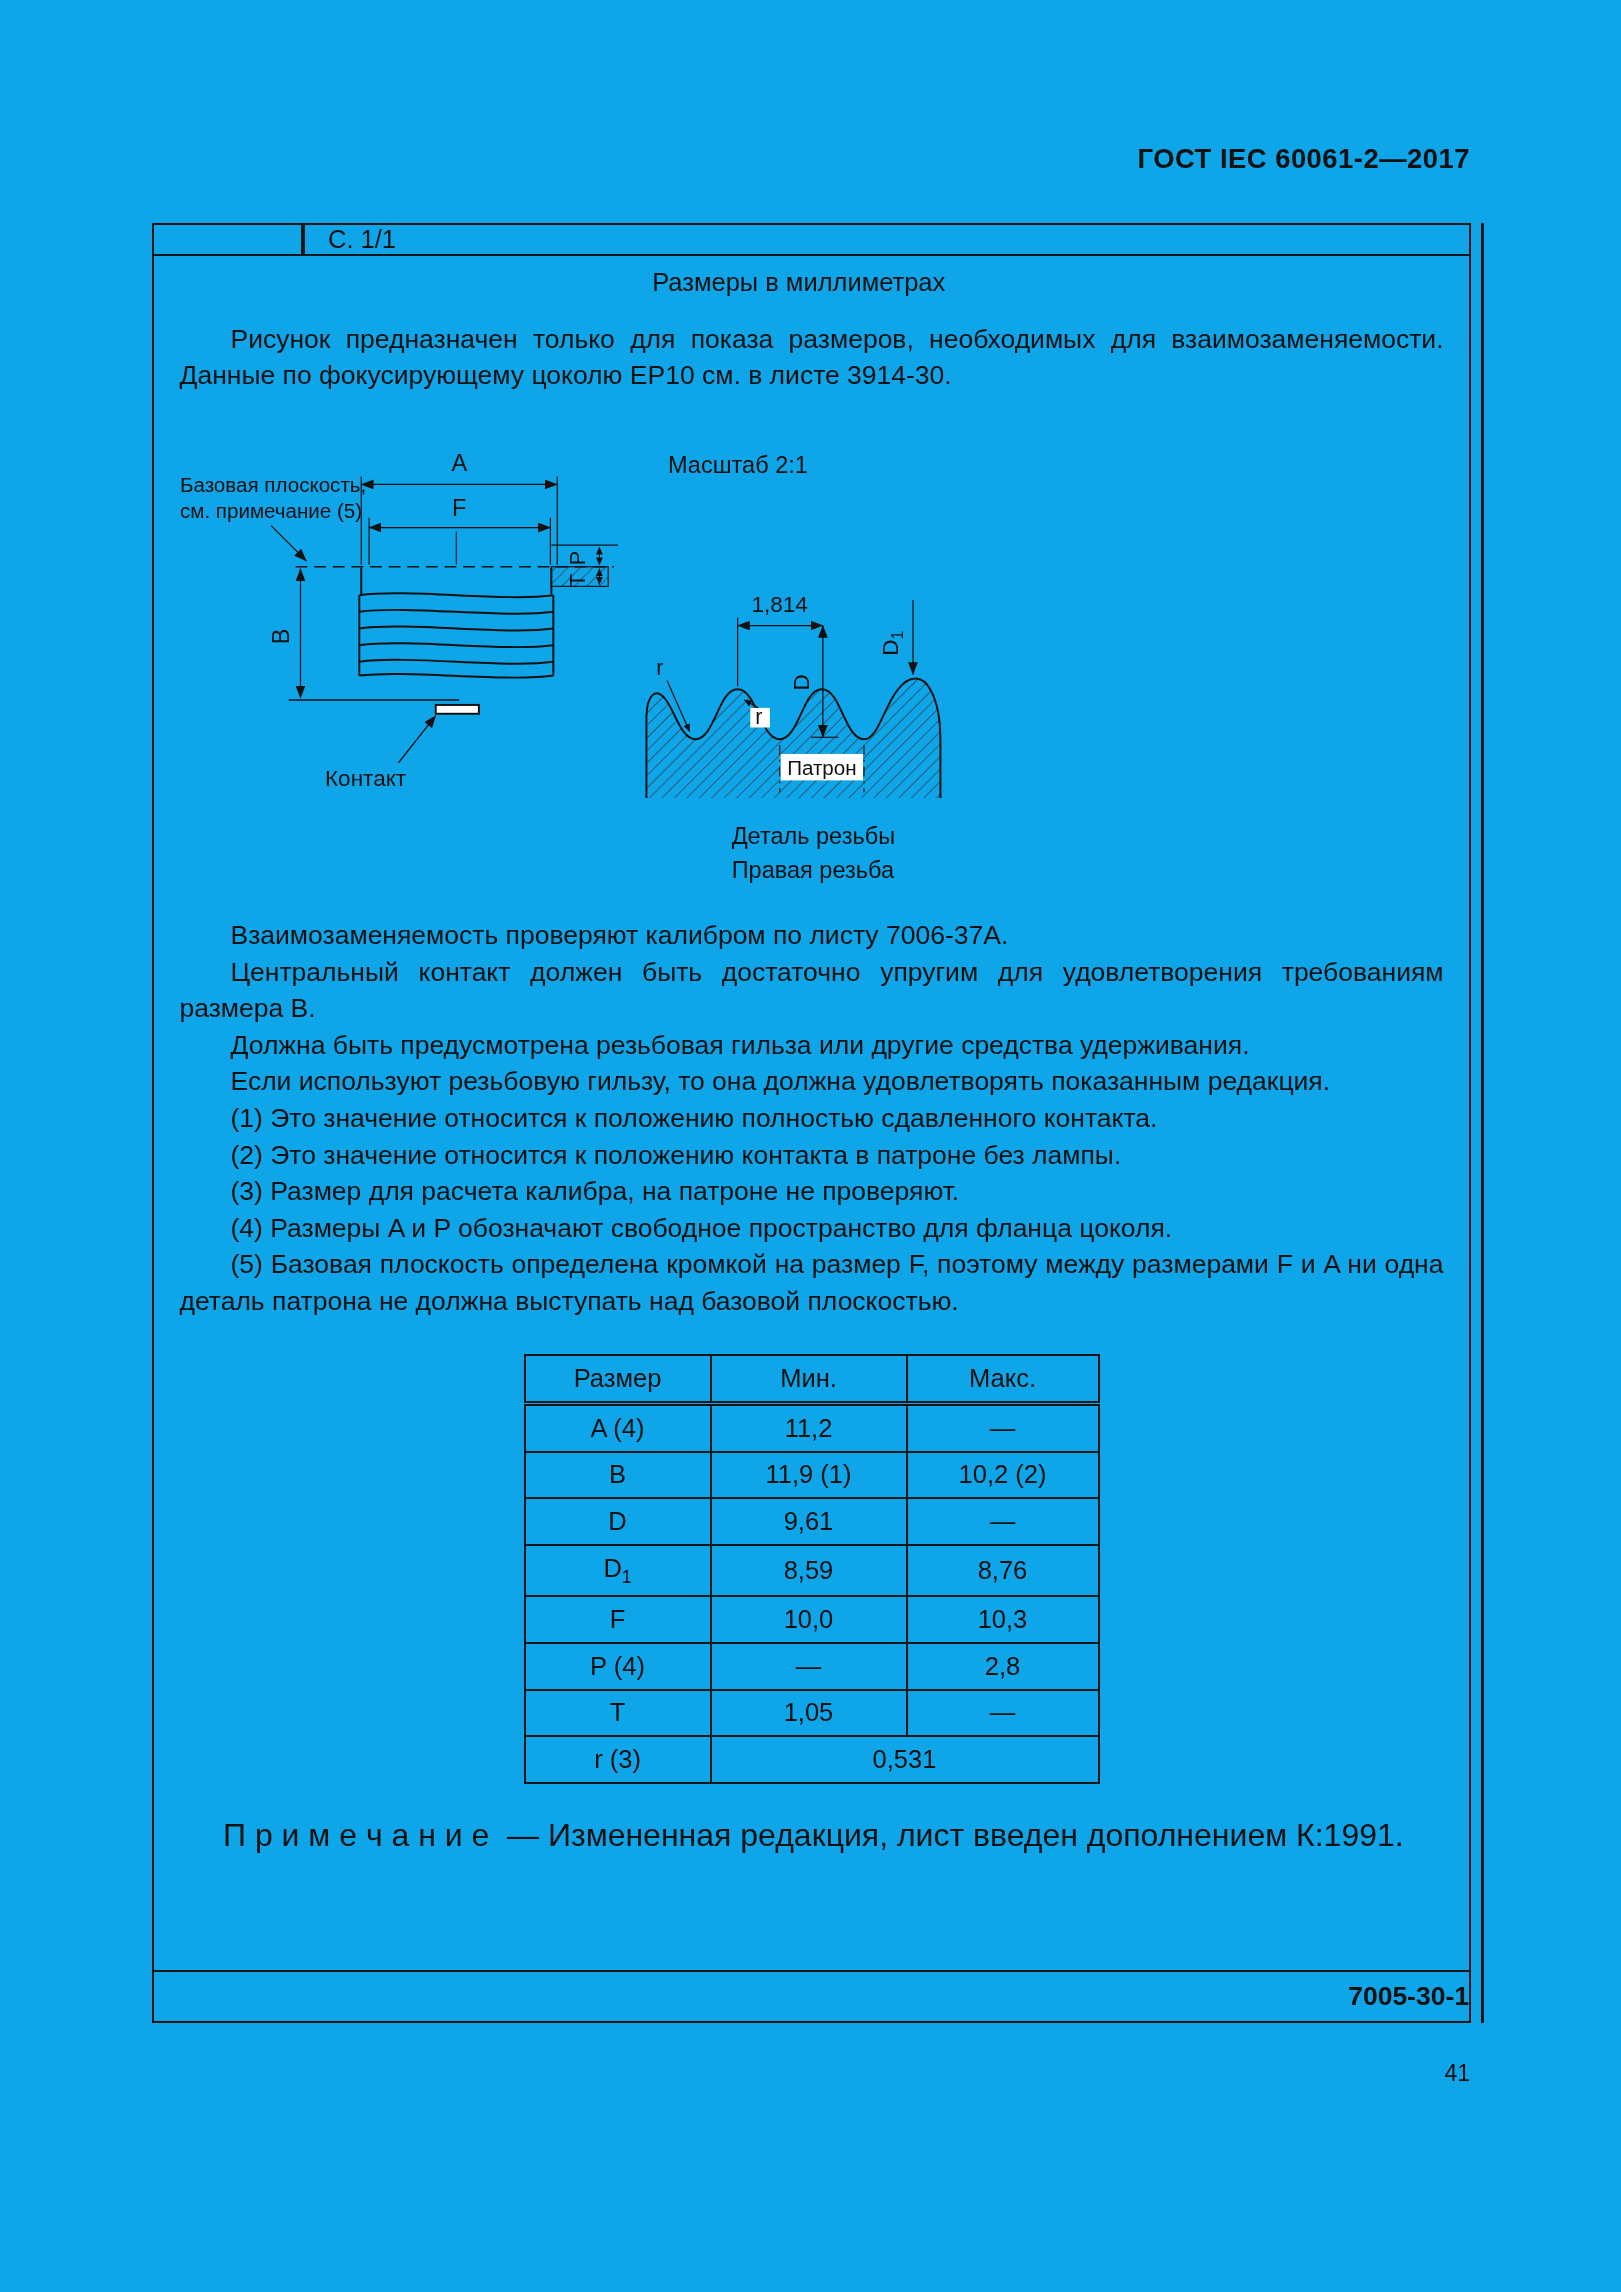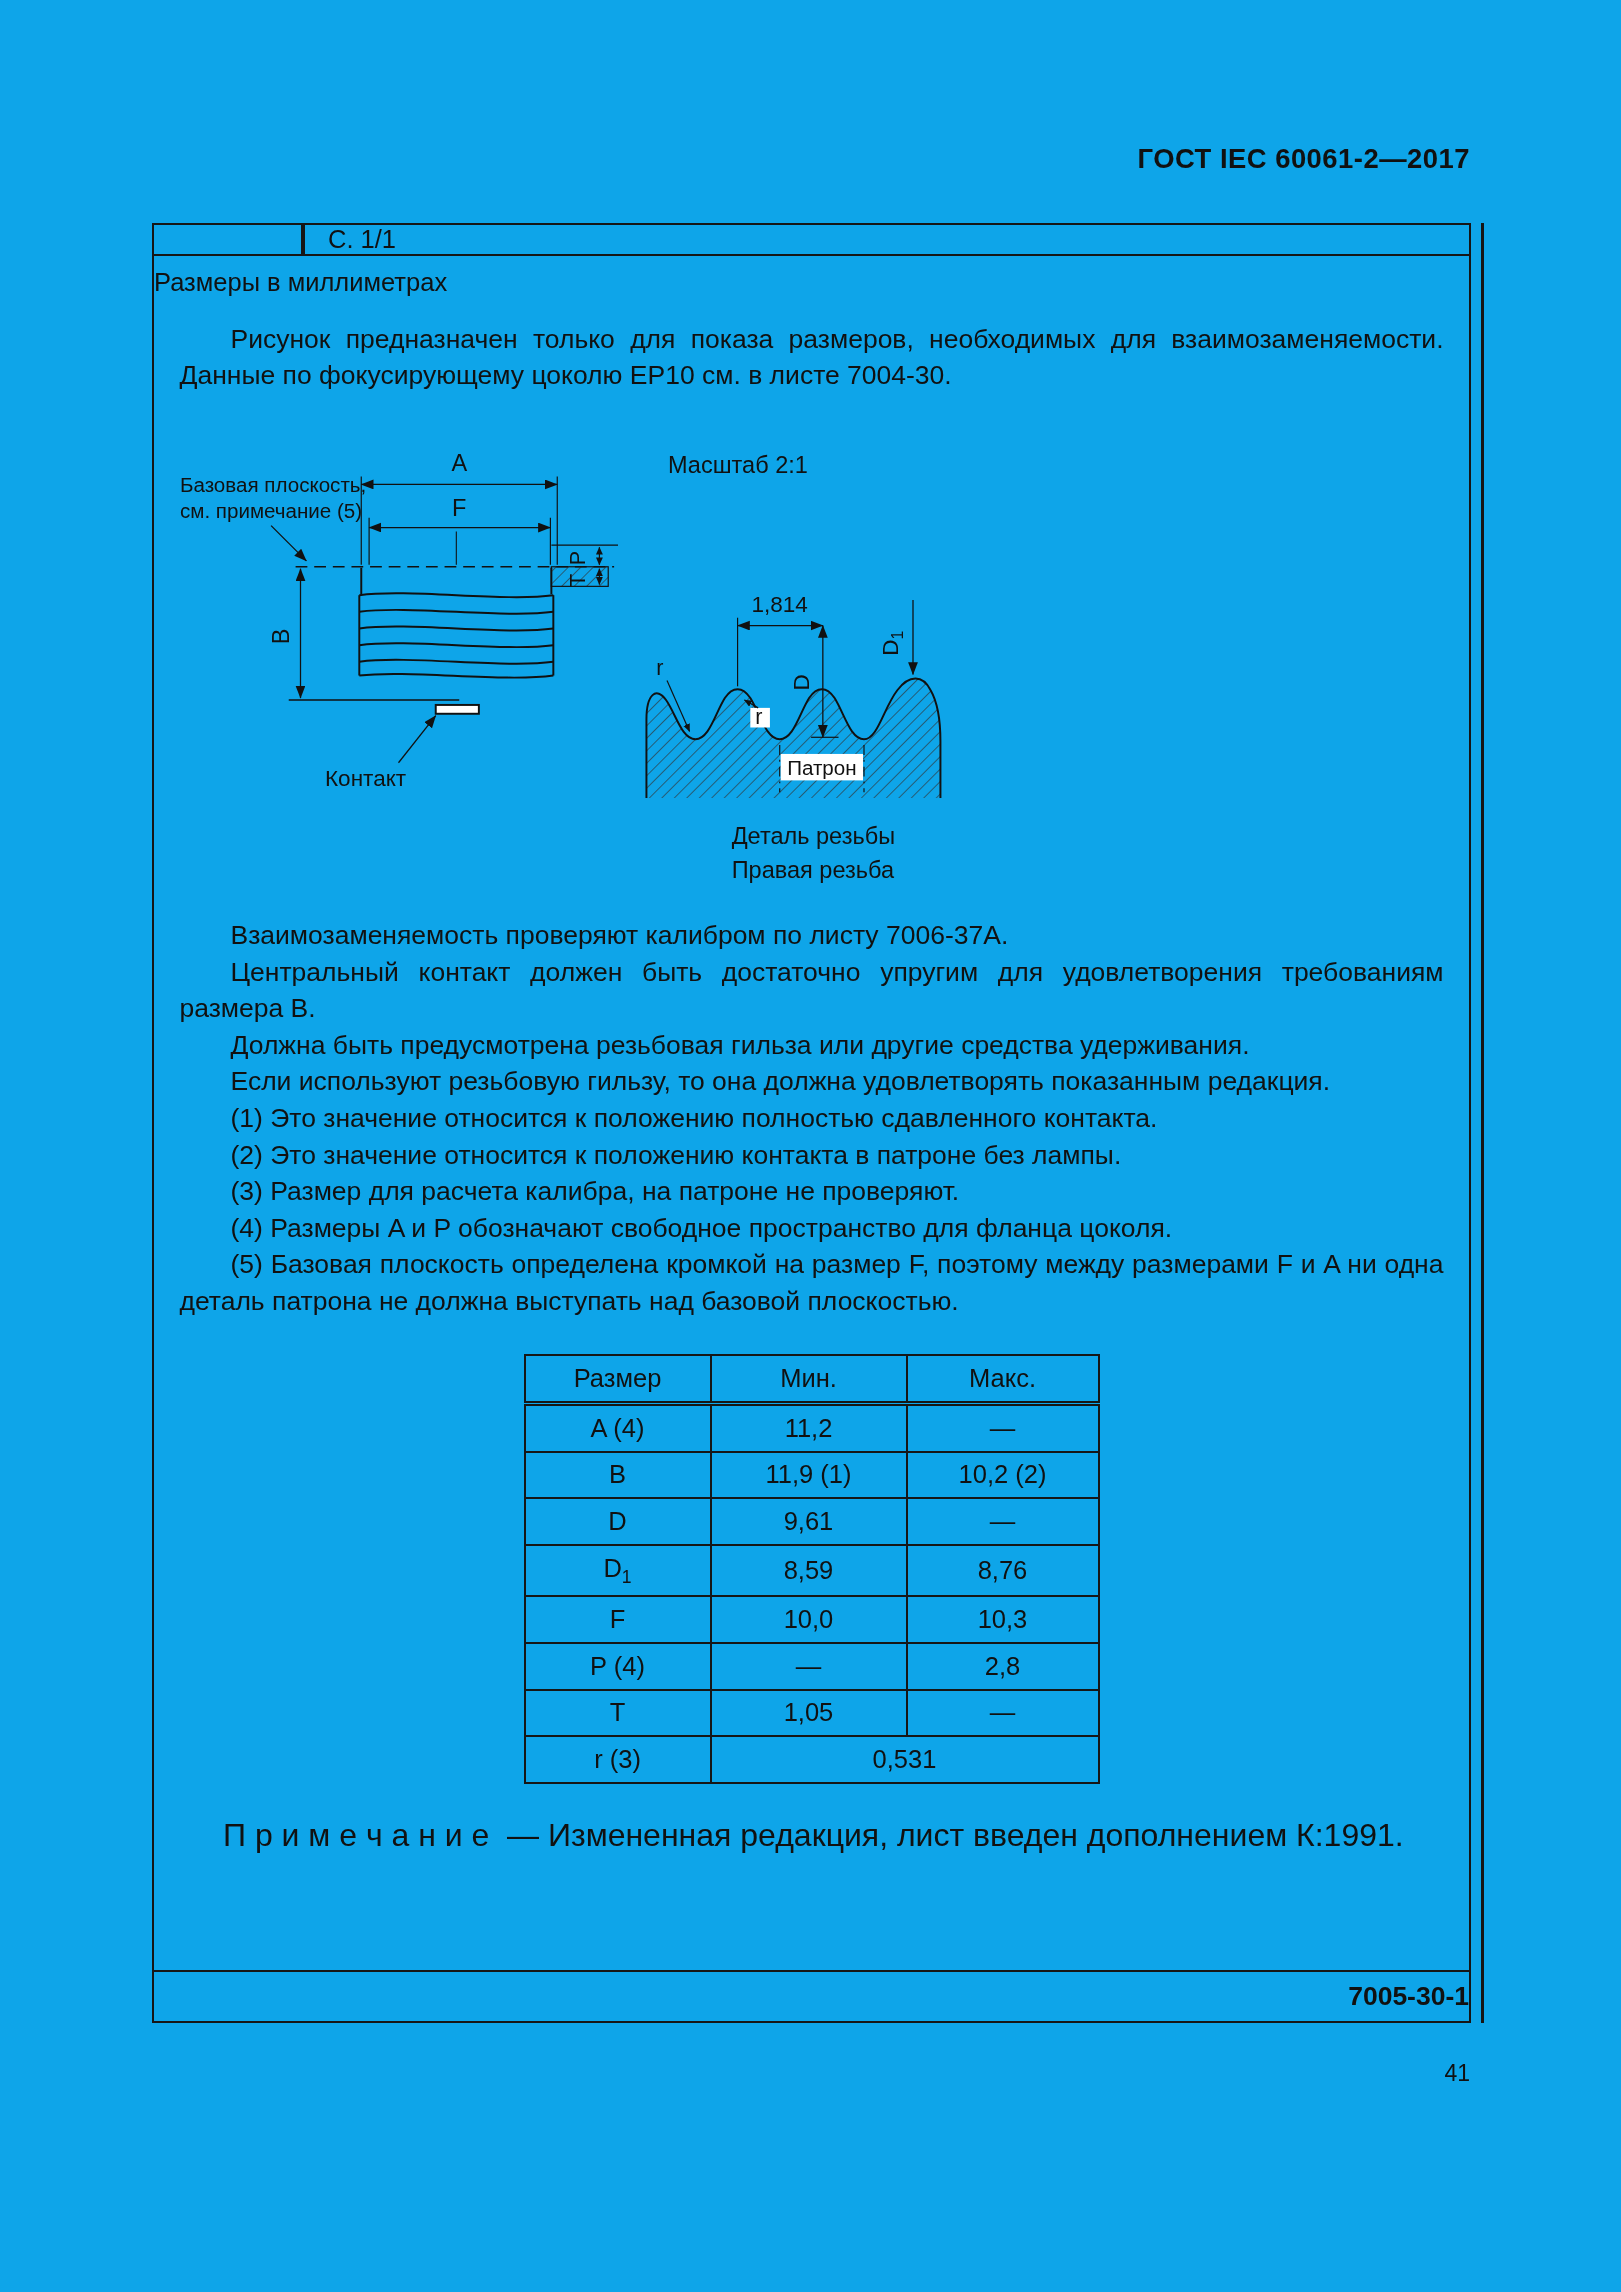--- a/index.html
+++ b/index.html
@@ -11,21 +11,21 @@
   .gost-header { position:absolute; top:143px; right:151px; font-size:27.4px; font-weight:bold; letter-spacing:0.5px; }
   .outer-rule { position:absolute; left:1481px; top:223px; width:2.9px; height:1800px; background:#161616; }
   .sheet {
     position:absolute; left:152px; top:223px; width:1319px; height:1800px;
     border:2.9px solid #161616; display:flex; flex-direction:column;
   }
   .title-row { display:flex; border-bottom:2.9px solid #161616; }
   .title-cell-left { width:149px; border-right:2.9px solid #161616; }
   .title-cell-main { flex:1; text-align:center; font-weight:bold; font-size:26.5px; padding:12.7px 0; }
   .title-cell-page { width:116px; border-left:2.9px solid #161616; display:flex; align-items:center; justify-content:center; font-size:25.5px; }
-  .units { text-align:left; font-size:25.5px; padding:11.8px 25.5px 0 0; }
+  .units { text-align:center; font-size:25.5px; padding:11.8px 25.5px 0 0; }
   .intro { margin:25.5px 25.5px 0; font-size:26.5px; line-height:1.35; text-align:justify; text-indent:51px; }
   .drawing-wrap { margin:13.7px 0 0 23.5px; }
   svg text { font-family:"Liberation Sans", sans-serif; fill:#111; }
   .notes { margin:15.7px 25.5px 0; }
   .notes p { font-size:26.5px; line-height:1.38; text-align:justify; text-indent:51px; }
   .dim-table-wrap { margin:35px auto 0; }
   table.dims { border-collapse:collapse; font-size:25.5px; border:2.9px solid #161616; }
   .dims th, .dims td { border:2px solid #161616; text-align:center; padding:7.8px 9.8px; height:45px; }
   .dims thead th { font-weight:normal; border-bottom:5.9px double #161616;text-align:center; }
   .c-size { width:186px; } .c-min { width:196px; } .c-max { width:192px; }
@@ -44,21 +44,21 @@
 
   <div class="sheet">
 
     <div class="title-row">
       <div class="title-cell-left"></div>
       <div class="title-cell-page">С. 1/1</div>
     </div>
 
     <div class="units">Размеры в миллиметрах</div>
 
-    <p class="intro">Рисунок предназначен только для показа размеров, необходимых для взаимозаменяемости. Данные по фокусирующему цоколю EP10 см. в листе 7004-30.</p>
+    <p class="intro">Рисунок предназначен только для показа размеров, необходимых для взаимозаменяемости. Данные по фокусирующему цоколю EP10 см. в листе 3914-30.</p>
 
     <div class="drawing-wrap">
       <svg width="1274" height="490" viewBox="0 0 1300 500">
         <defs>
           <marker id="arr" markerUnits="userSpaceOnUse" markerWidth="14" markerHeight="11" refX="12.5" refY="5" orient="auto-start-reverse">
             <path d="M0,0 L13,5 L0,10 Z" fill="#111"></path>
           </marker>
           <marker id="arrs" markerUnits="userSpaceOnUse" markerWidth="9" markerHeight="8" refX="7.5" refY="3.5" orient="auto-start-reverse">
             <path d="M0,0 L8,3.5 L0,7 Z" fill="#111"></path>
           </marker>

